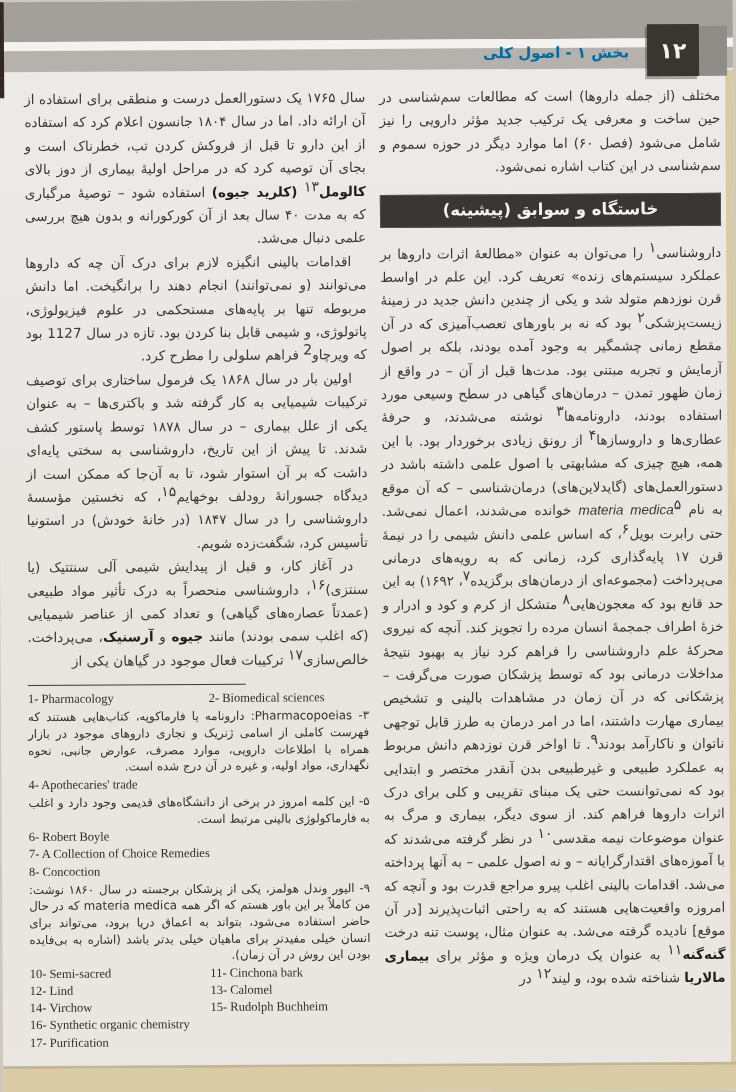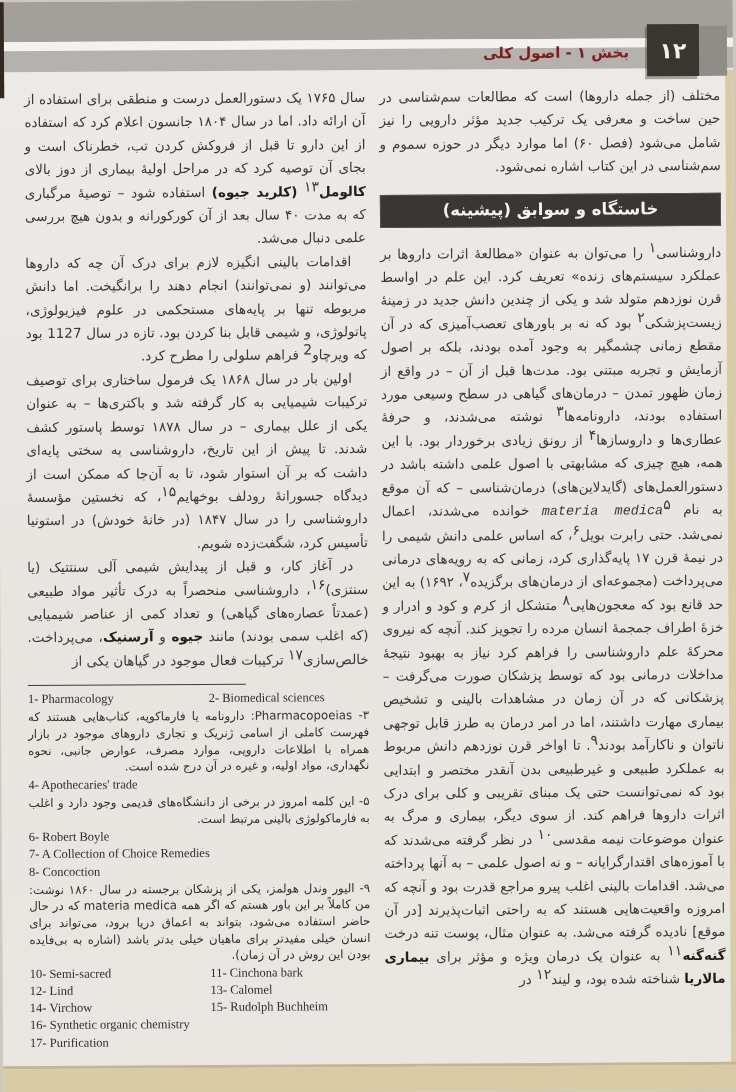--- a/index.html
+++ b/index.html
@@ -23,34 +23,34 @@
   .edge-bottom-shade{position:absolute;bottom:25px;left:0;right:0;height:3px;background:#c2b695;}
   
   .page-num-wedge{position:absolute;top:28px;right:6px;width:34px;height:50px;background:#908d88;}
   .page-num{
     position:absolute;top:26px;right:34px;width:52px;height:52px;background:#39352f;color:#f2f0ec;
     display:flex;align-items:center;justify-content:center;font-size:22px;font-weight:bold;
     box-shadow:-2px 3px 0 rgba(40,35,30,.35);
   }
   .header-label{
     position:absolute;top:45px;right:104px;direction:rtl;
-    font-size:15px;font-weight:bold;color:#7f1d1d;letter-spacing:0;
+    font-size:15px;font-weight:bold;color:#0369a1;letter-spacing:0;
   }
   
   .columns{
     position:absolute;top:86px;left:0;right:0;bottom:0;
     display:flex;gap:14px;padding:0 13px 0 27px;direction:rtl;box-sizing:border-box;
   }
   .col{flex:1 1 0;min-width:0;}
   .para{
     margin:0;font-size:13.5px;line-height:23.4px;text-align:justify;color:#3b3834;direction:rtl;
   }
   .para.indent{text-indent:15px;}
   .b{font-weight:bold;color:#23201b;}
-  .i{font-style:italic;font-family:Liberation Mono, monospace;}
+  .i{font-style:italic;font-family:Liberation Sans, sans-serif;}
   .sup{font-size:14px;vertical-align:5px;line-height:0;}
   .heading-bar{
     margin:15px 0 15px;background:#3a3633;border:1px solid #55514c;color:#f4f3f0;
     font-size:16.5px;font-weight:bold;text-align:center;padding:5px 4px 7px;direction:rtl;
   }
   
   .fn-divider{width:218px;border-top:1.6px solid #3c3a36;margin:12px auto 5px 0;margin-right:auto;margin-left:0;}
   
   .fn-divider{margin-right:auto;margin-left:0;}
   .footnotes{direction:ltr;}

